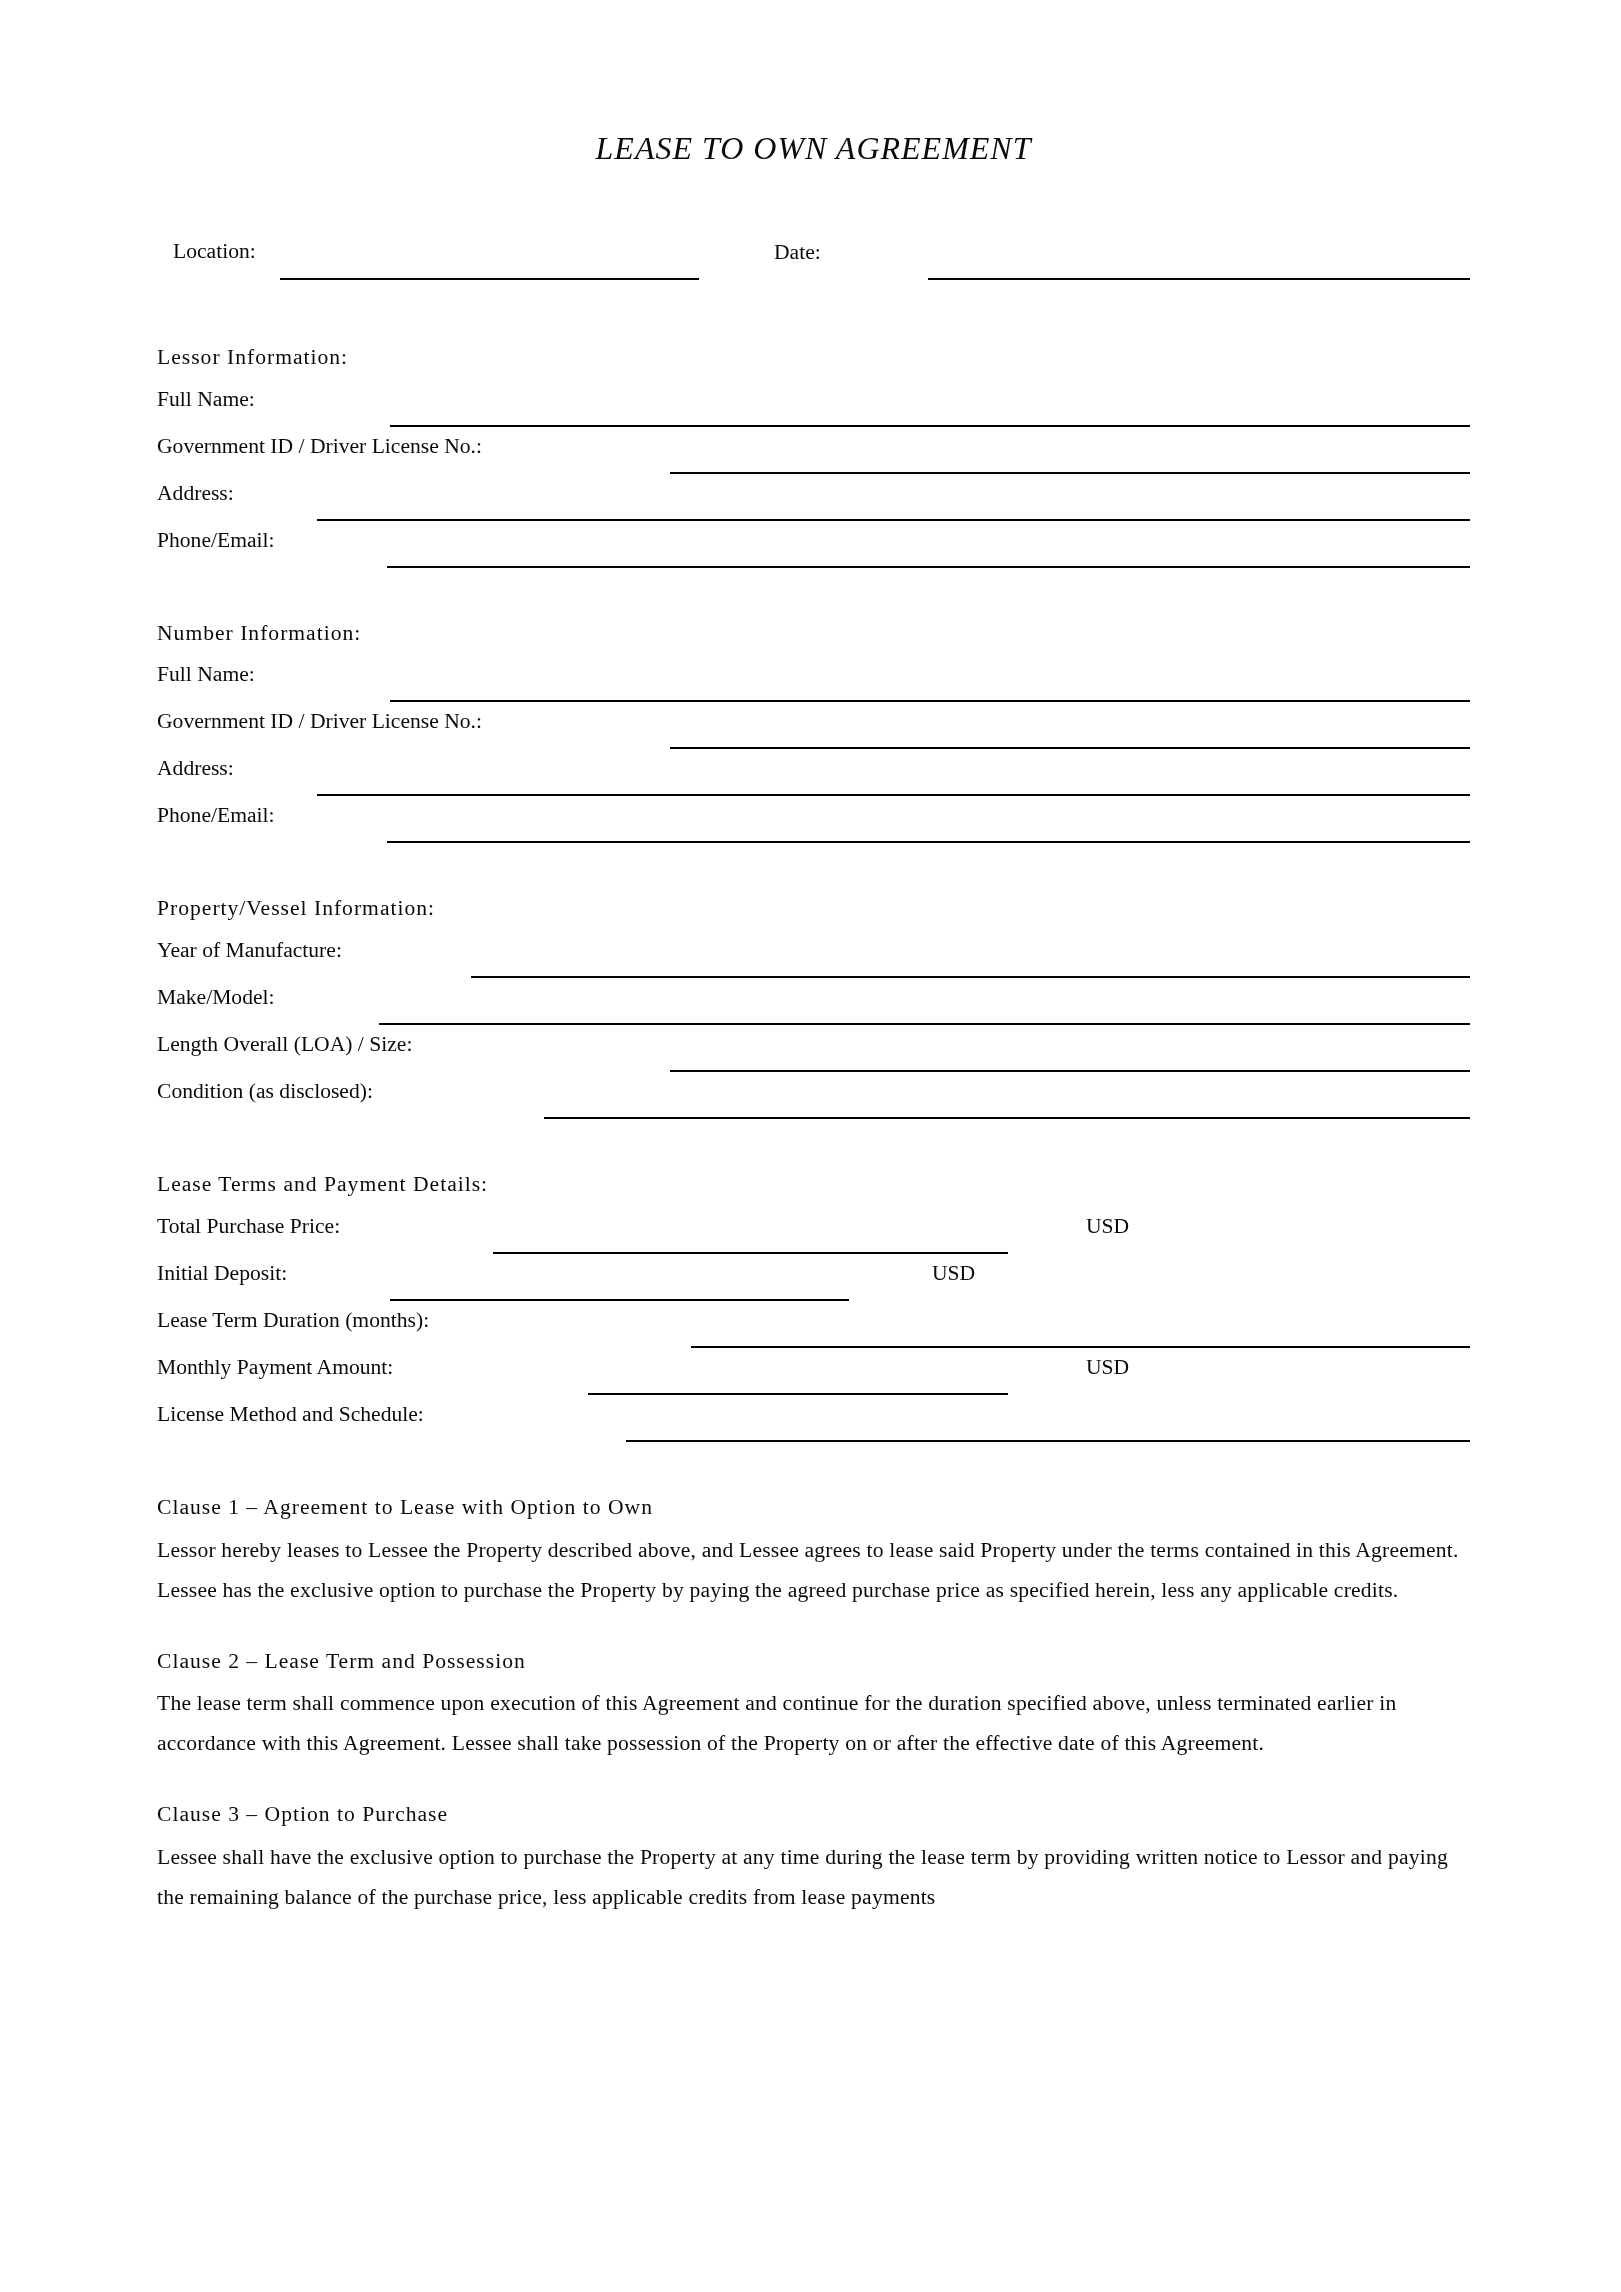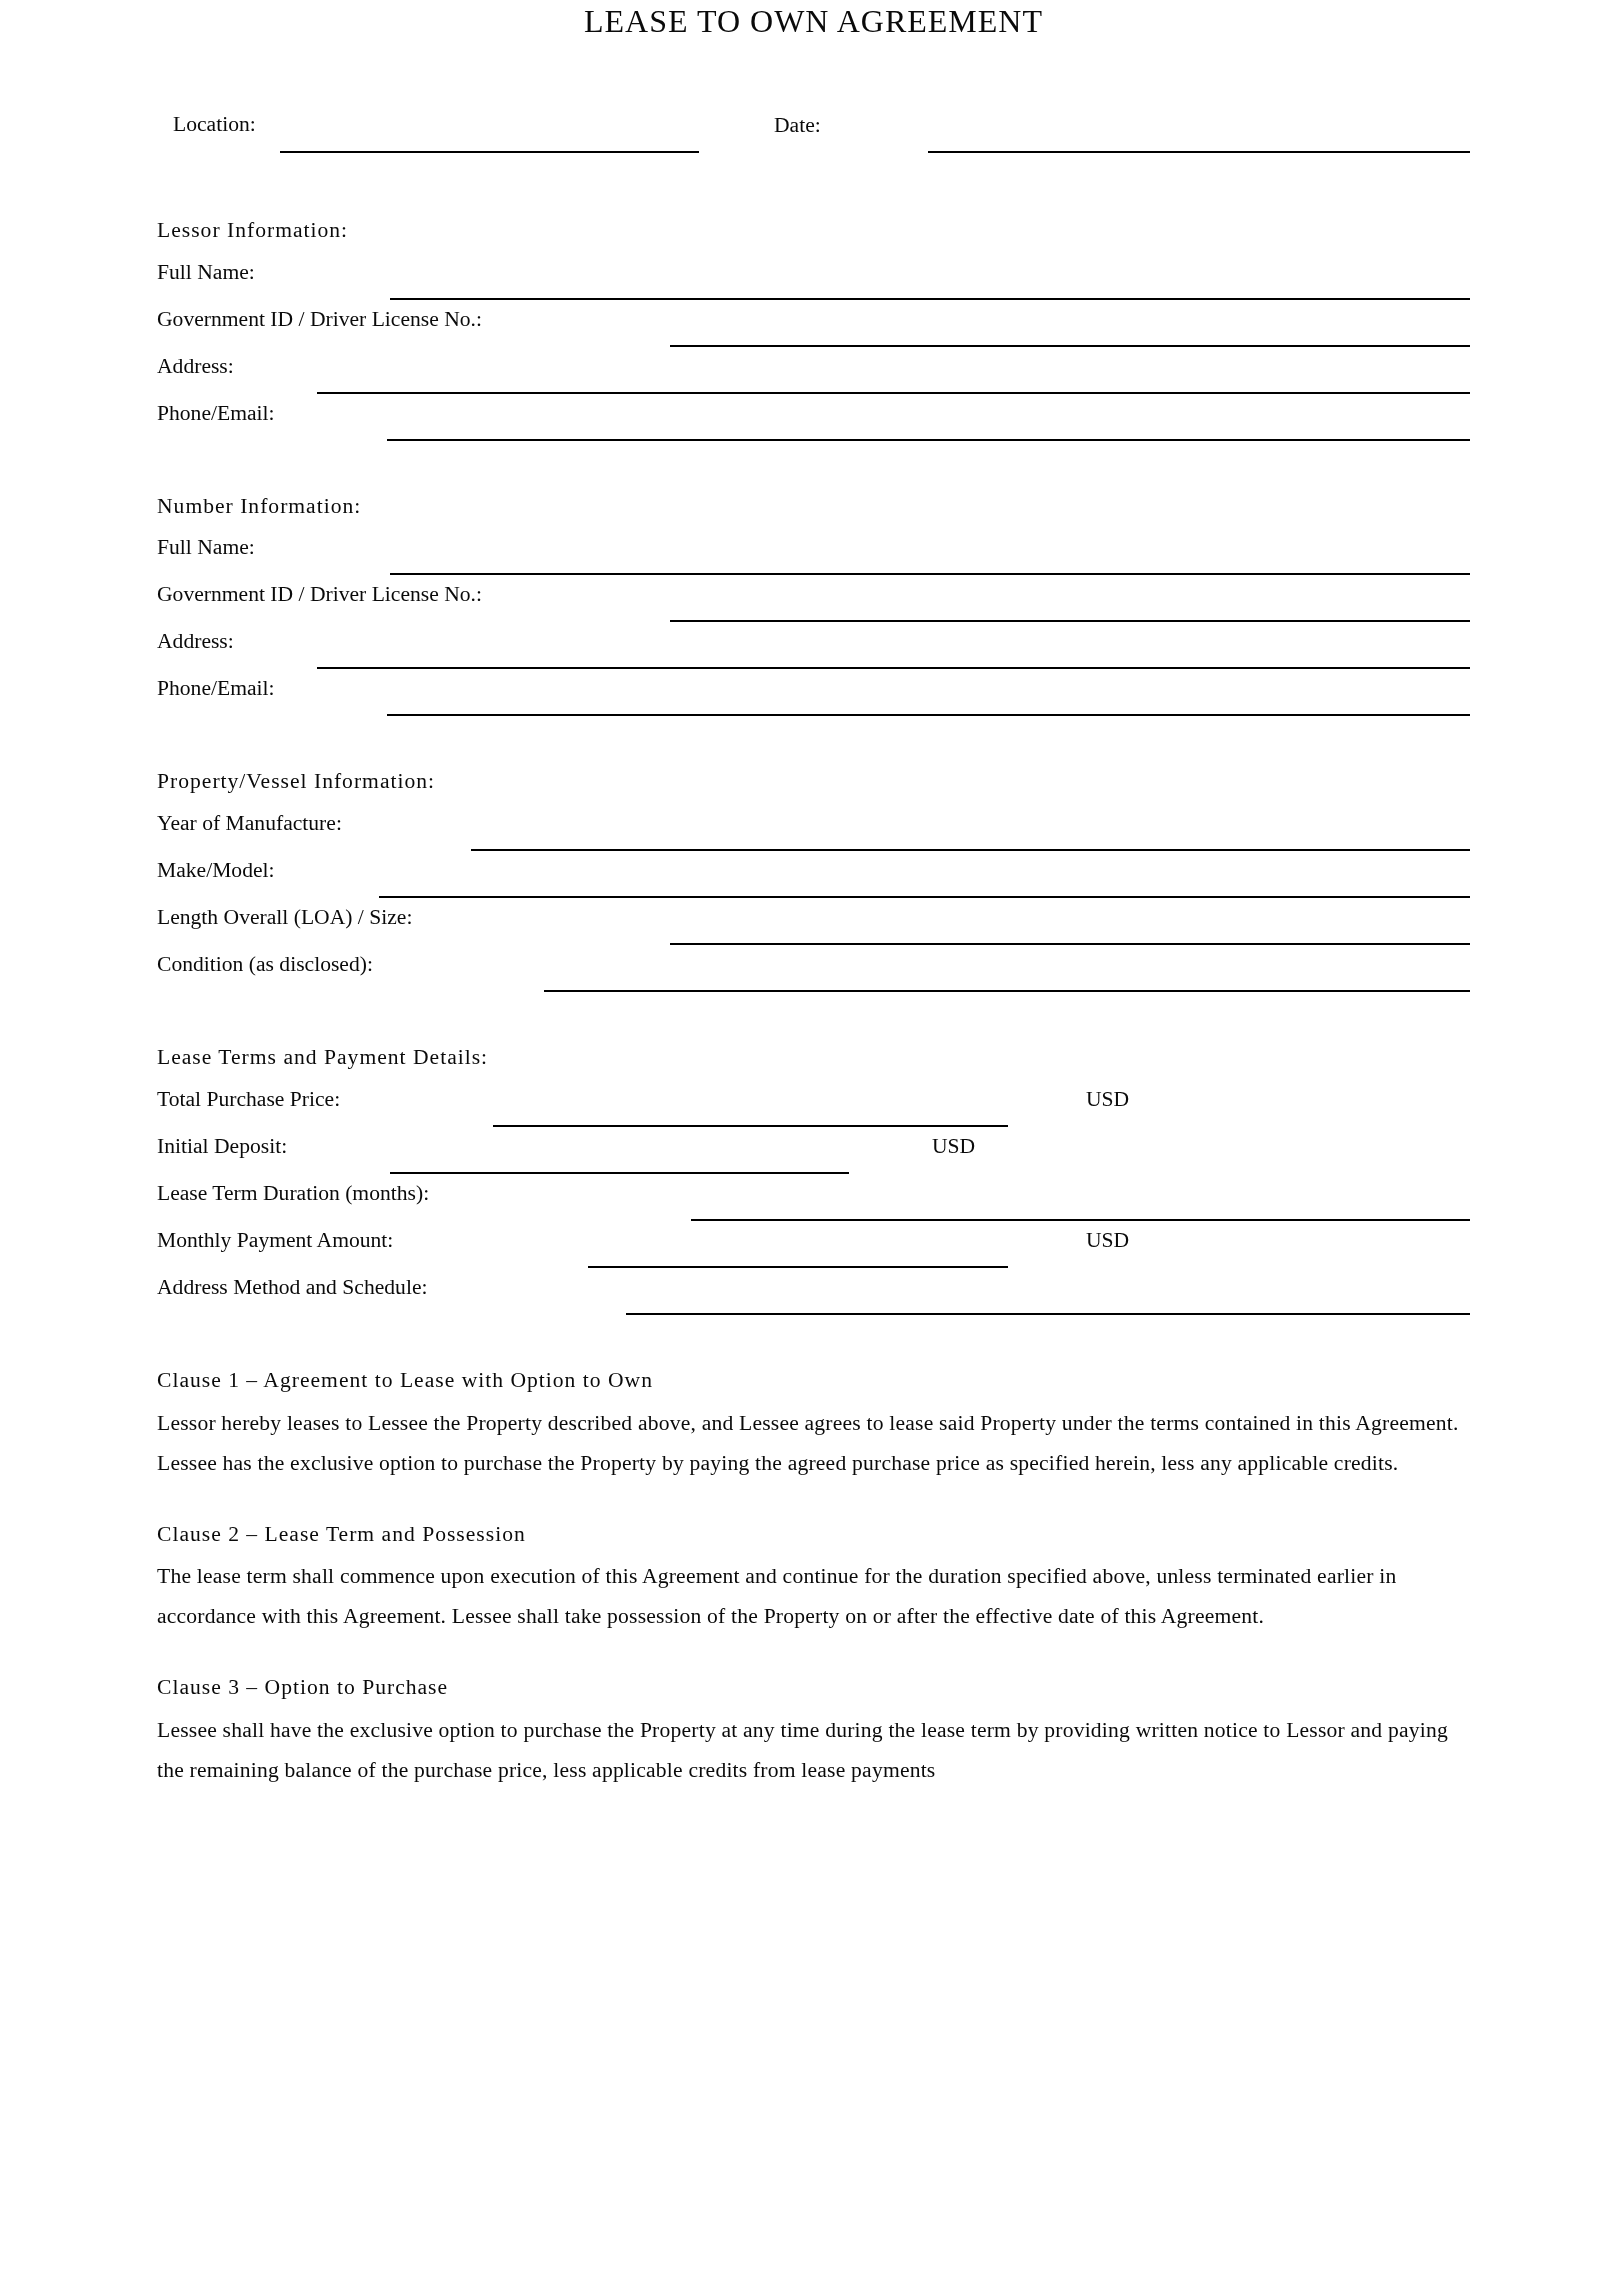--- a/index.html
+++ b/index.html
@@ -14,26 +14,28 @@
     box-sizing: border-box;
     padding: 0 151px 0 157px;
     background: #ffffff;
     color: #0a0a0a;
     font-family: "Liberation Serif", "DejaVu Serif", serif;
     font-size: 21.6px;
     overflow: hidden;
   }
   .doc-title {
     margin: 0;
+    padding-top: 127px;
     text-align: center;
     font-size: 32px;
     font-weight: normal;
     letter-spacing: 1px;
     line-height: 43px;
     white-space: nowrap;
+    font-style: italic;
   }
   
   .row {
     position: relative;
     height: 45px;
     margin-bottom: 2px;
   }
   .row .lbl {
     position: absolute;
     left: 0;
@@ -179,21 +181,21 @@
     <div class="row">
       <span class="lbl">Lease Term Duration (months):</span>
       <span class="blank" style="left:534px;right:0;"></span>
     </div>
     <div class="row">
       <span class="lbl">Monthly Payment Amount:</span>
       <span class="blank" style="left:431px;width:420px;"></span>
       <span class="usd" style="left:929px;">USD</span>
     </div>
     <div class="row">
-      <span class="lbl">Address Method and Schedule:</span>
+      <span class="lbl">License Method and Schedule:</span>
       <span class="blank" style="left:469px;right:0;"></span>
     </div>
   </div>
 
   <div class="clause first">
     <h3 class="clause-heading">Clause 1 – Agreement to Lease with Option to Own</h3>
     <p class="clause-body">Lessor hereby leases to Lessee the Property described above, and Lessee agrees to lease said Property under the terms contained in this Agreement. Lessee has the exclusive option to purchase the Property by paying the agreed purchase price as specified herein, less any applicable credits.</p>
   </div>
 
   <div class="clause">

